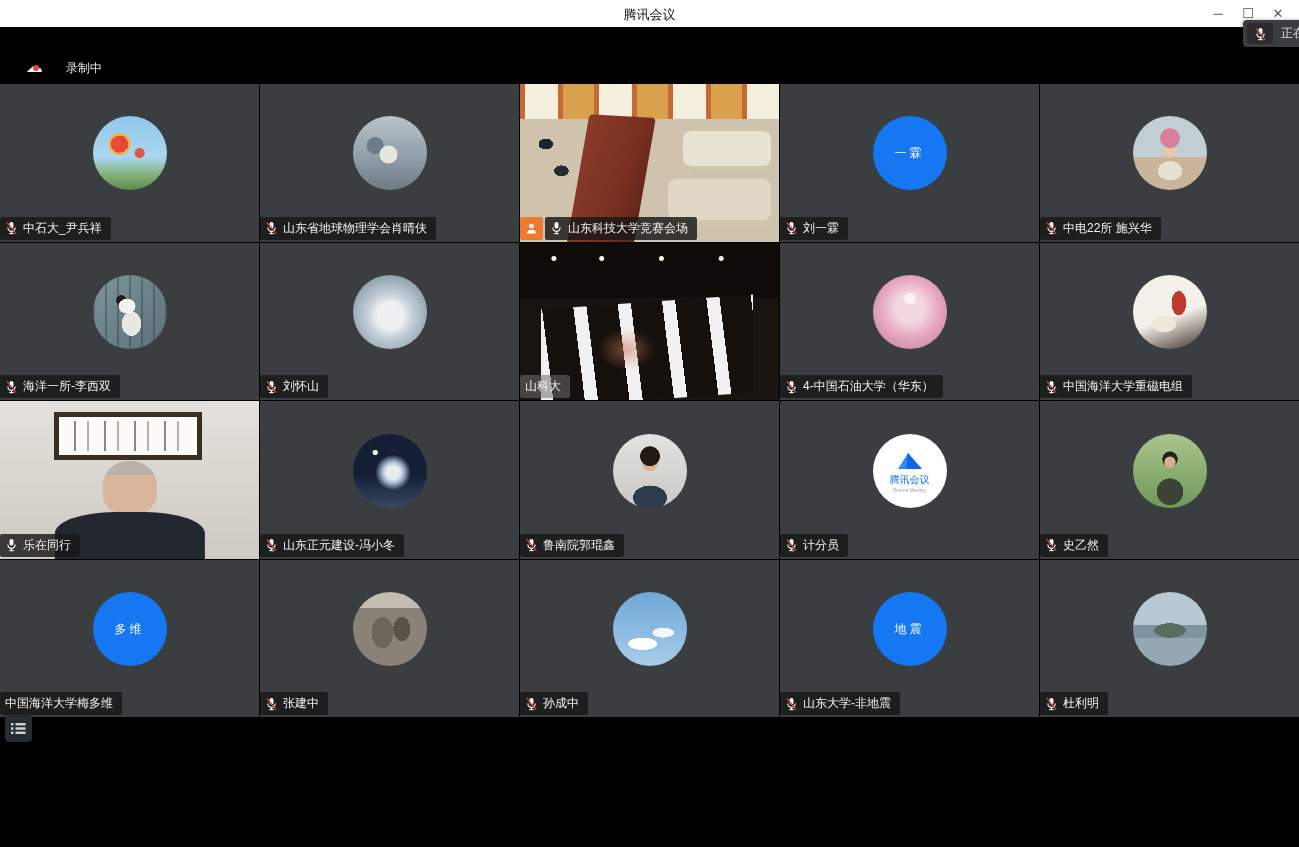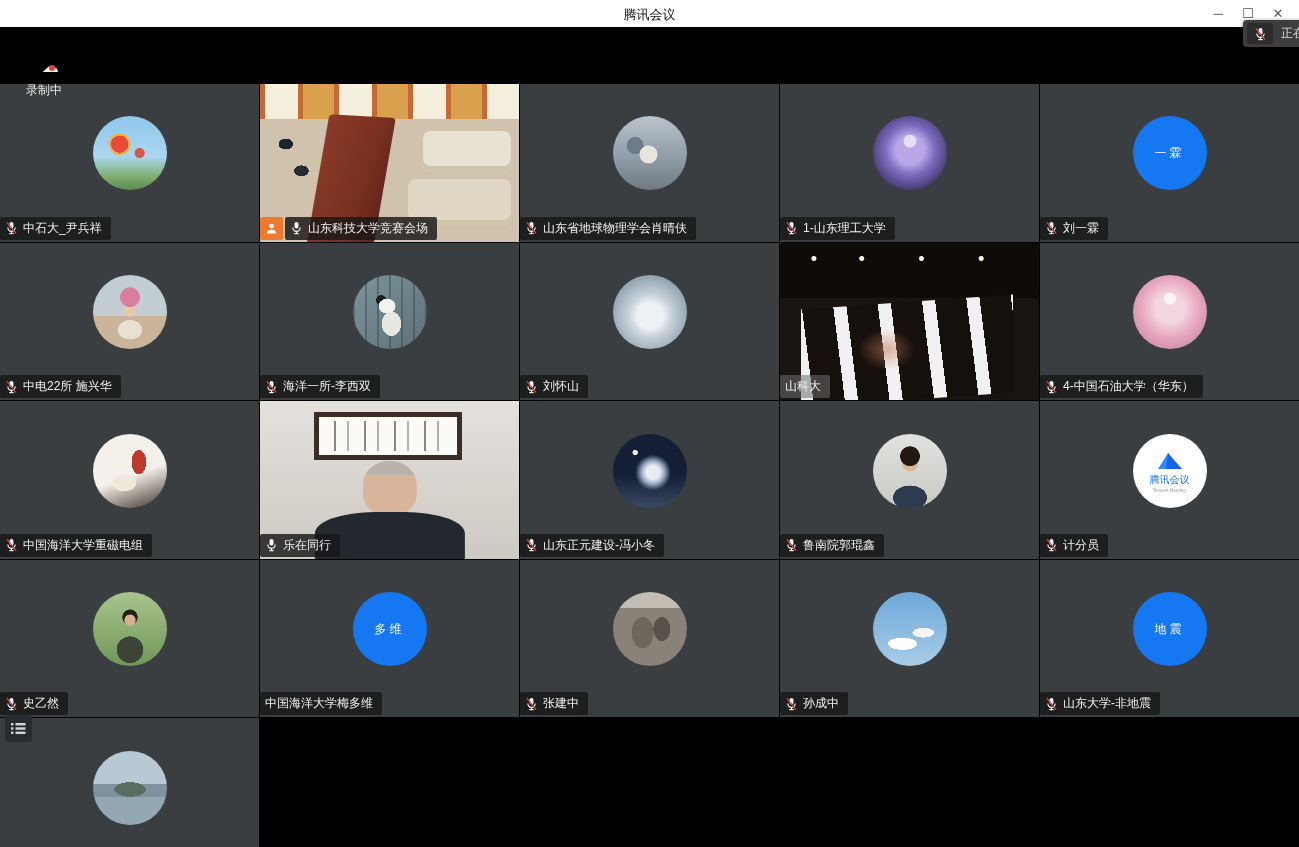--- a/index.html
+++ b/index.html
@@ -16,21 +16,21 @@
 
   
   .speak-pop{position:absolute;top:20px;right:-28px;height:27px;background:#3d3d3f;
        border-radius:4px;display:flex;align-items:center;z-index:7;padding:0 10px 0 4px;
        box-shadow:0 1px 4px rgba(0,0,0,.5);}
   .speak-pop .mini{width:26px;height:21px;background:#2c2c2e;border-radius:3px;
        display:flex;align-items:center;justify-content:center;margin-right:8px;}
   .speak-pop .txt{color:#ddd;font-size:12px;white-space:nowrap;}
 
   
-  .recording{position:absolute;top:60px;left:26px;display:flex;align-items:flex-end;gap:8px;z-index:4;flex-direction:column;}
+  .recording{position:absolute;top:60px;left:26px;display:flex;align-items:flex-start;gap:20px;z-index:4;}
   .cloud-ic{position:relative;width:20px;height:14px;}
   .cloud-ic .c{position:absolute;inset:0;color:#f2f2f2;font-size:17px;line-height:14px;}
   .cloud-ic .dot{position:absolute;left:7px;top:5px;width:6px;height:6px;border-radius:50%;background:#e0443a;}
   .recording .txt{color:#e8e8e8;font-size:12px;}
 
   
   .grid{position:absolute;top:84px;left:0;width:1299px;height:792px;display:grid;
         grid-template-columns:repeat(5,1fr);grid-template-rows:repeat(5,1fr);
         gap:1px;background:#000;}
   .tile{position:relative;background:#3a3e41;overflow:hidden;}
@@ -220,20 +220,35 @@
             <rect x="5.6" y="1" width="4.8" height="8" rx="2.4" fill="#fff"></rect>
             <path d="M3.5 8a4.5 4.7 0 0 0 9 0" stroke="#fff" stroke-width="1.4" fill="none"></path>
             <line x1="8" y1="13" x2="8" y2="15" stroke="#fff" stroke-width="1.4"></line>
             <line x1="5.3" y1="15.4" x2="10.7" y2="15.4" stroke="#fff" stroke-width="1.4"></line>
             <line x1="2.4" y1="1.6" x2="13.6" y2="15.4" stroke="#d5443c" stroke-width="1.8"></line>
           </svg>
           <span class="nm">中石大_尹兵祥</span>
         </span>
       </div>
     </div>
+    <div class="tile">
+      <div class="av street-scene"></div>
+      <div class="labelbar">
+        <span class="label">
+          <svg class="icon-svg" width="13" height="14" viewBox="0 0 16 17">
+            <rect x="5.6" y="1" width="4.8" height="8" rx="2.4" fill="#fff"></rect>
+            <path d="M3.5 8a4.5 4.7 0 0 0 9 0" stroke="#fff" stroke-width="1.4" fill="none"></path>
+            <line x1="8" y1="13" x2="8" y2="15" stroke="#fff" stroke-width="1.4"></line>
+            <line x1="5.3" y1="15.4" x2="10.7" y2="15.4" stroke="#fff" stroke-width="1.4"></line>
+            <line x1="2.4" y1="1.6" x2="13.6" y2="15.4" stroke="#d5443c" stroke-width="1.8"></line>
+          </svg>
+          <span class="nm">山东省地球物理学会肖晴伕</span>
+        </span>
+      </div>
+    </div>
     <div class="tile active">
       <div class="vid v-meeting-room">
         <i class="vm-wall"></i>
         <i class="vm-table"></i>
         <i class="vm-couch"></i>
         <i class="vm-couch c2"></i>
       </div>
       <div class="labelbar">
         <span class="badge-person">
           <svg class="icon-svg" width="13" height="13" viewBox="0 0 16 16">
@@ -242,50 +257,20 @@
           </svg>
         </span>
         <span class="label">
           <svg class="icon-svg" width="13" height="14" viewBox="0 0 16 17">
             <rect x="5.6" y="1" width="4.8" height="8" rx="2.4" fill="#fff"></rect>
             <path d="M3.5 8a4.5 4.7 0 0 0 9 0" stroke="#fff" stroke-width="1.4" fill="none"></path>
             <line x1="8" y1="13" x2="8" y2="15" stroke="#fff" stroke-width="1.4"></line>
             <line x1="5.3" y1="15.4" x2="10.7" y2="15.4" stroke="#fff" stroke-width="1.4"></line>
           </svg>
           <span class="nm">山东科技大学竞赛会场</span>
-        </span>
-      </div>
-    </div>
-    <div class="tile">
-      <div class="av street-scene"></div>
-      <div class="labelbar">
-        <span class="label">
-          <svg class="icon-svg" width="13" height="14" viewBox="0 0 16 17">
-            <rect x="5.6" y="1" width="4.8" height="8" rx="2.4" fill="#fff"></rect>
-            <path d="M3.5 8a4.5 4.7 0 0 0 9 0" stroke="#fff" stroke-width="1.4" fill="none"></path>
-            <line x1="8" y1="13" x2="8" y2="15" stroke="#fff" stroke-width="1.4"></line>
-            <line x1="5.3" y1="15.4" x2="10.7" y2="15.4" stroke="#fff" stroke-width="1.4"></line>
-            <line x1="2.4" y1="1.6" x2="13.6" y2="15.4" stroke="#d5443c" stroke-width="1.8"></line>
-          </svg>
-          <span class="nm">山东省地球物理学会肖晴伕</span>
-        </span>
-      </div>
-    </div>
-    <div class="tile">
-      <div class="av anime-purple"></div>
-      <div class="labelbar">
-        <span class="label">
-          <svg class="icon-svg" width="13" height="14" viewBox="0 0 16 17">
-            <rect x="5.6" y="1" width="4.8" height="8" rx="2.4" fill="#fff"></rect>
-            <path d="M3.5 8a4.5 4.7 0 0 0 9 0" stroke="#fff" stroke-width="1.4" fill="none"></path>
-            <line x1="8" y1="13" x2="8" y2="15" stroke="#fff" stroke-width="1.4"></line>
-            <line x1="5.3" y1="15.4" x2="10.7" y2="15.4" stroke="#fff" stroke-width="1.4"></line>
-            <line x1="2.4" y1="1.6" x2="13.6" y2="15.4" stroke="#d5443c" stroke-width="1.8"></line>
-          </svg>
-          <span class="nm">1-山东理工大学</span>
         </span>
       </div>
     </div>
     <div class="tile">
       <div class="av initials">一霖</div>
       <div class="labelbar">
         <span class="label">
           <svg class="icon-svg" width="13" height="14" viewBox="0 0 16 17">
             <rect x="5.6" y="1" width="4.8" height="8" rx="2.4" fill="#fff"></rect>
             <path d="M3.5 8a4.5 4.7 0 0 0 9 0" stroke="#fff" stroke-width="1.4" fill="none"></path>

